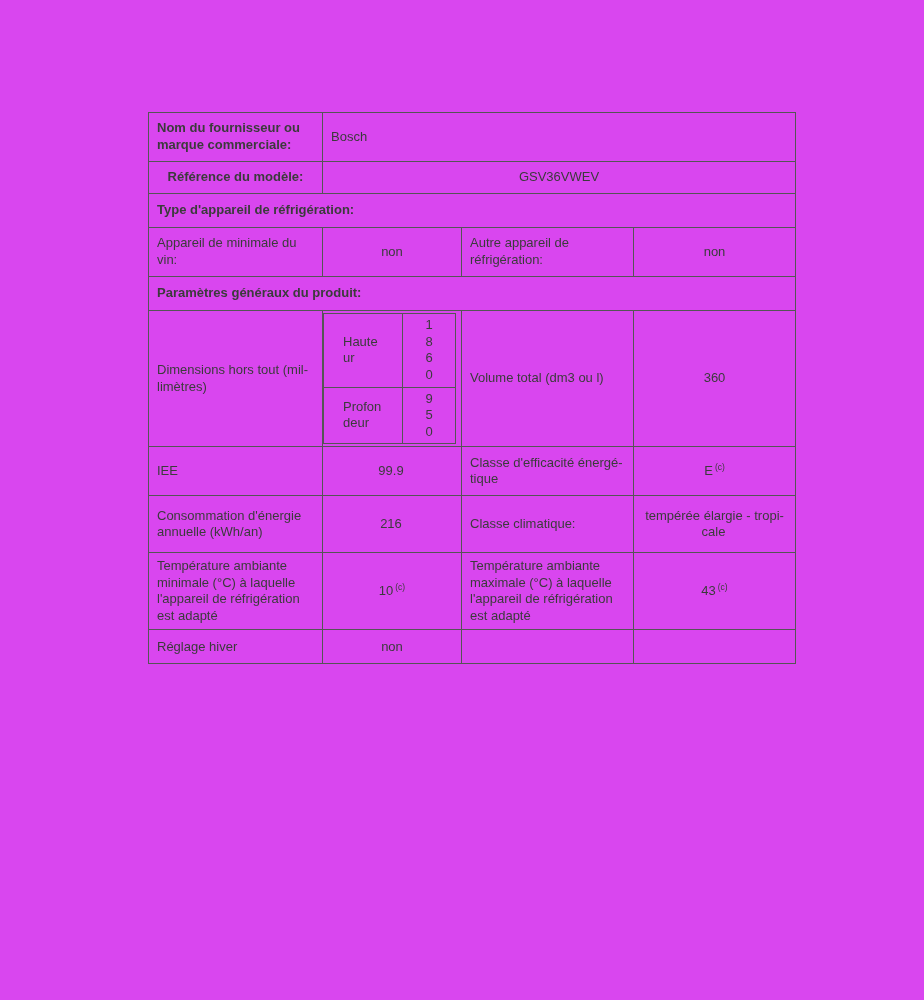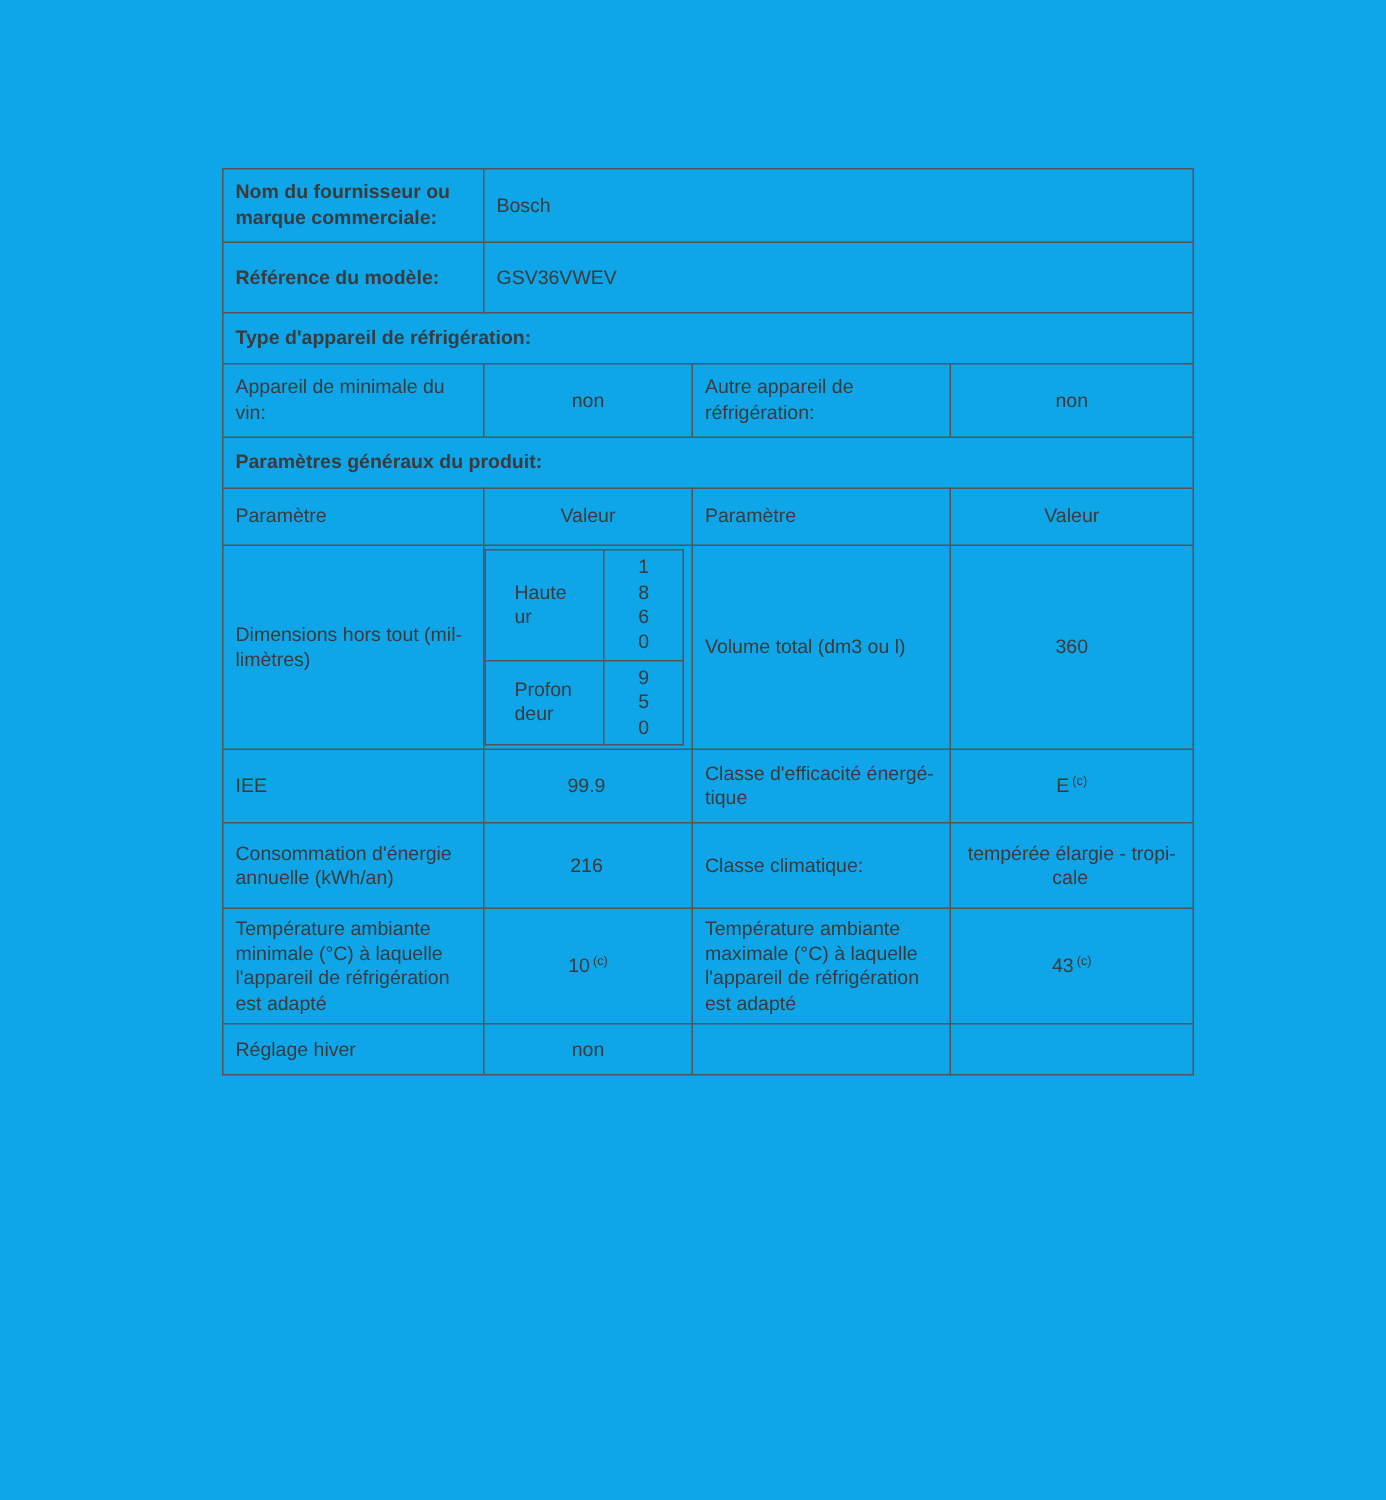--- a/index.html
+++ b/index.html
@@ -4,21 +4,21 @@
 <style>
   * { margin: 0; padding: 0; box-sizing: border-box; }
   html, body { background: #ffffff; }
   body {
     width: 924px; height: 1000px;
     font-family: "Liberation Sans", sans-serif;
   }
   .sheet {
     position: relative;
     width: 924px; height: 1000px;
-    background: #0ea5e9;
+    background: #d946ef;
   }
   table.spec-table {
     position: absolute;
     left: 148px; top: 112px;
     width: 647px;
     border-collapse: collapse;
     table-layout: fixed;
     font-size: 13px;
     line-height: 1.28;
     color: #3b3b3b;
@@ -28,21 +28,21 @@
     padding: 4px 8px;
     vertical-align: middle;
     word-wrap: break-word;
   }
   col.c1 { width: 174px; }
   col.c2 { width: 139px; }
   col.c3 { width: 172px; }
   col.c4 { width: 162px; }
   .bold   { font-weight: 700; }
   .center { text-align: center; }
-  .h34 { height: 34px; } .h38 { height: 38px; } .h39 { height: 47px; }
+  .h34 { height: 34px; } .h38 { height: 38px; } .h39 { height: 32px; text-align: center; }
   .h49 { height: 49px; } .h57 { height: 57px; } .h59 { height: 59px; }
   .h77 { height: 77px; } .h104 { height: 104px; }
   sup.fn {
     font-size: 8.5px;
     vertical-align: super;
     margin-left: 2px;
     line-height: 0;
   }
   
   td.dims-host { padding: 2px 5px 2px 0; vertical-align: middle; }
@@ -90,26 +90,20 @@
       <td>Appareil de minimale du vin:</td>
       <td class="center">non</td>
       <td>Autre appareil de réfrigéra­tion:</td>
       <td class="center">non</td>
     </tr>
 
     <tr class="h34">
       <td colspan="4" class="bold">Paramètres généraux du produit:</td>
     </tr>
 
-    <tr class="h38">
-      <td>Paramètre</td>
-      <td class="center">Valeur</td>
-      <td>Paramètre</td>
-      <td class="center">Valeur</td>
-    </tr>
 
     <tr class="h104">
       <td>Dimensions hors tout (mil­limètres)</td>
       <td class="dims-host">
         <table class="dims">
           <tbody>
                 <tr>
             <td class="dn">Hauteur</td>
             <td class="dv">1860</td>
           </tr>

